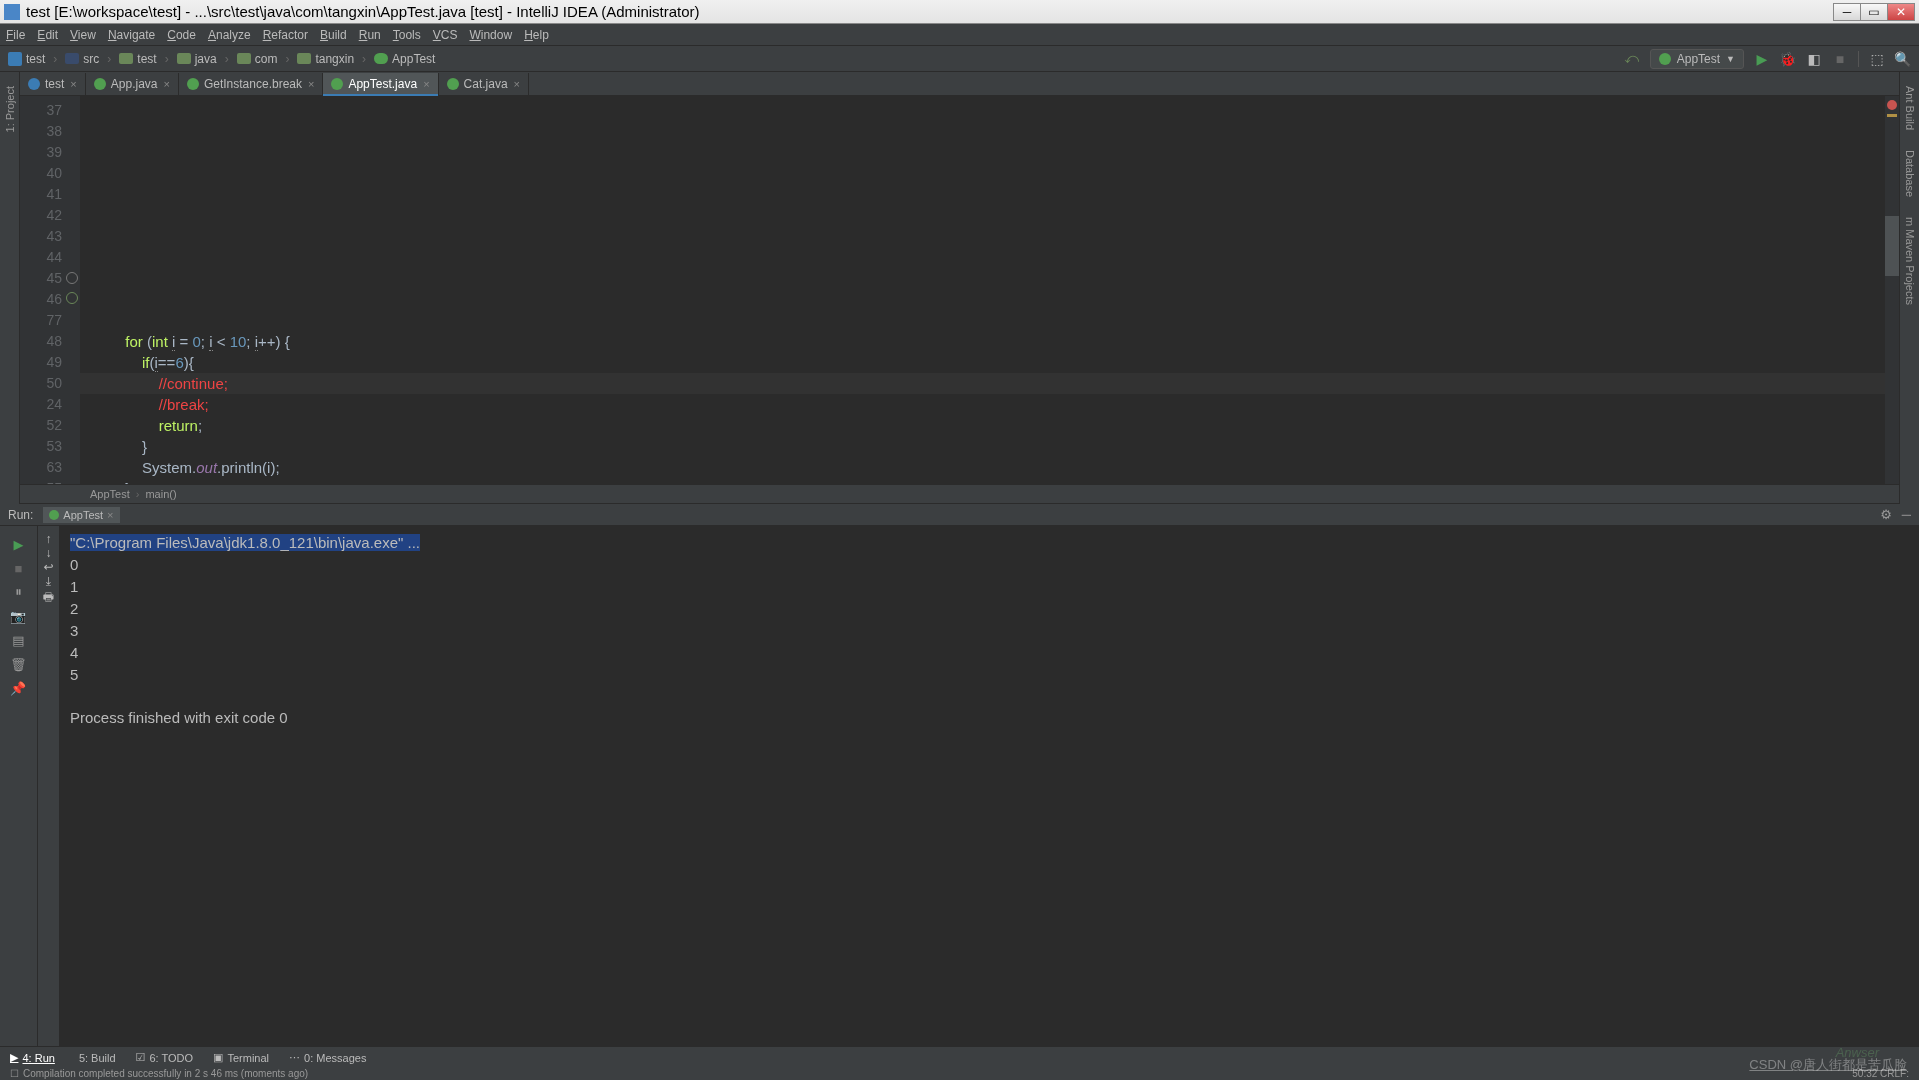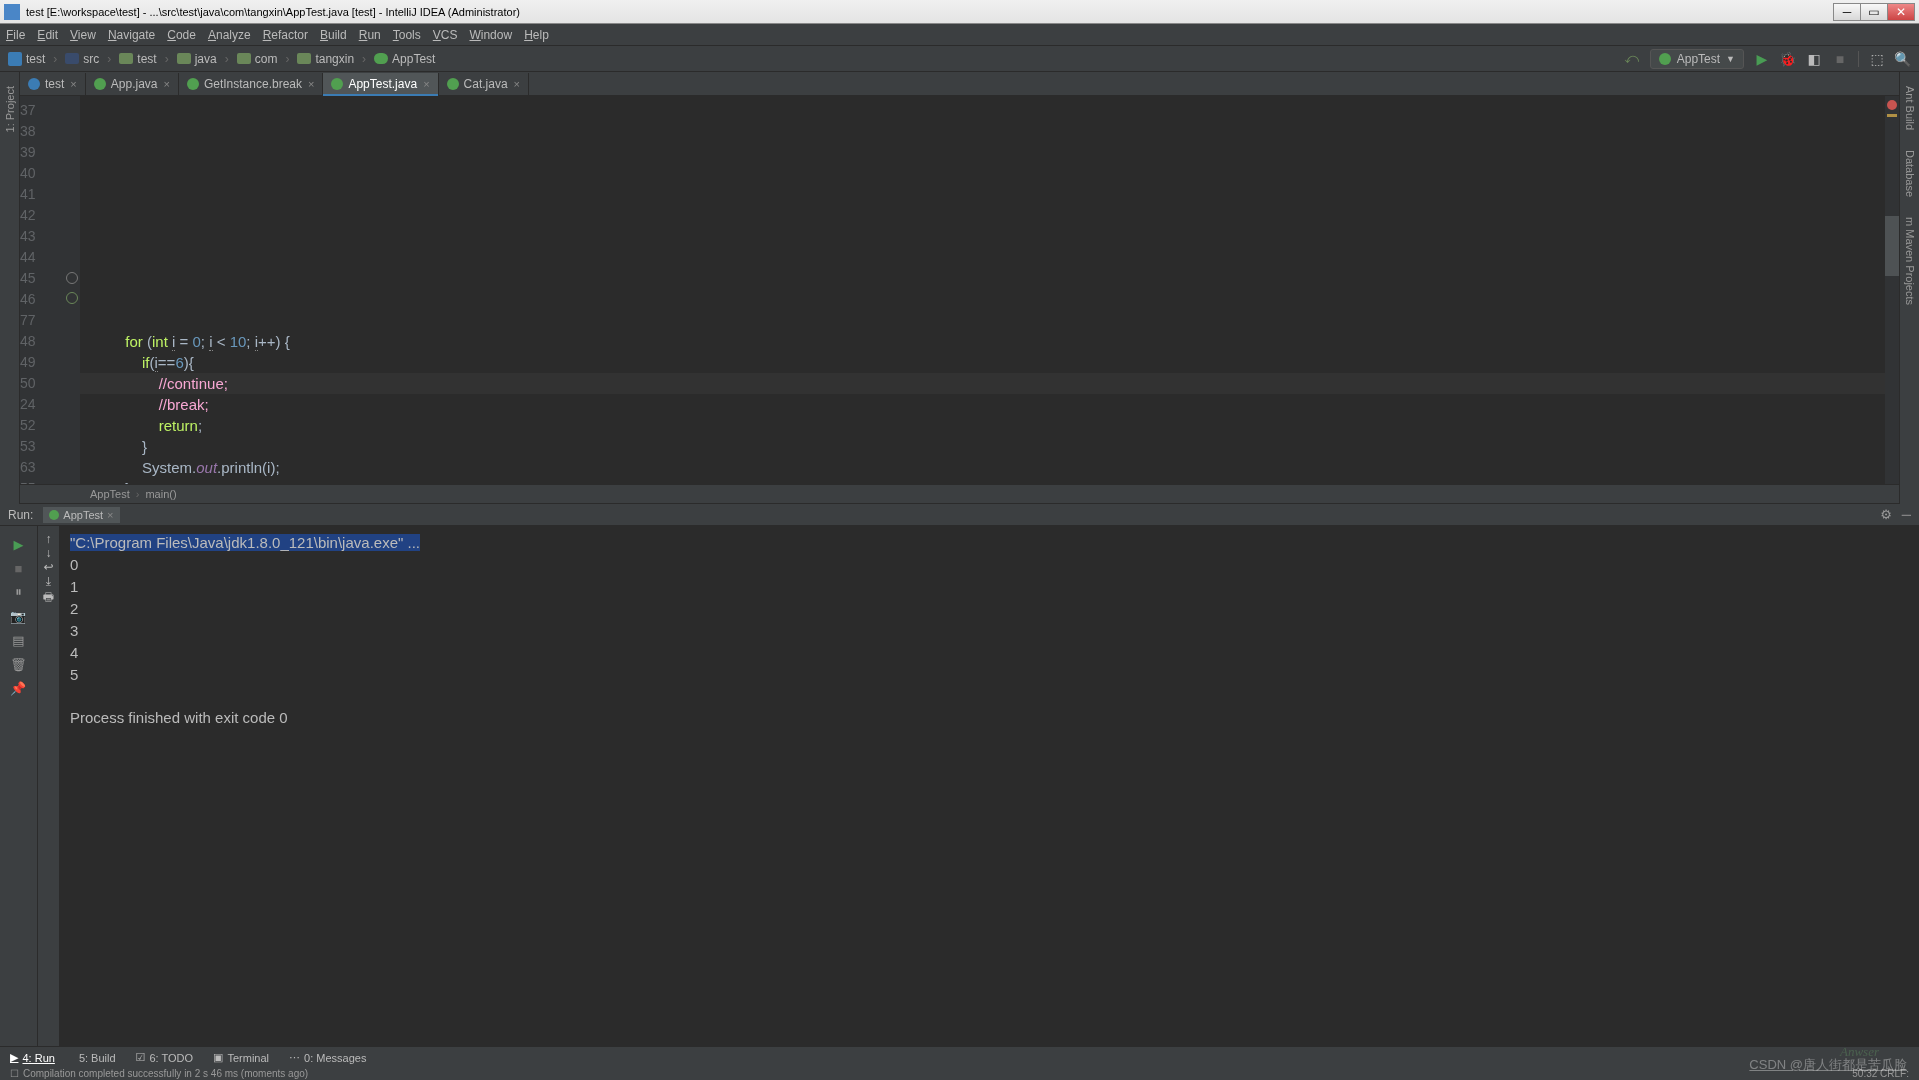--- a/index.html
+++ b/index.html
@@ -1,21 +1,21 @@
 <!DOCTYPE html>
 <html><head>
 <meta charset="utf-8">
 <style>
 * { margin:0; padding:0; box-sizing:border-box; font-family:"Segoe UI",Arial,sans-serif; }
 body { background:#3c3f41; color:#bbb; font-size:12px; width:1919px; height:1080px; overflow:hidden; position:relative; }
 
 
 .titlebar { height:24px; background:linear-gradient(#f0f0f0,#e4e4e4); display:flex; align-items:center; padding:0 4px; border-bottom:1px solid #888; }
 .titlebar .ticon { width:16px; height:16px; background:#4a86c7; margin-right:6px; }
-.titlebar .ttext { flex:1; color:#000; font-size:11px; }
+.titlebar .ttext { flex:1; color:#000; font-size:15px; }
 .winbtns { display:flex; }
 .winbtn { width:28px; height:18px; display:flex; align-items:center; justify-content:center; color:#000; border:1px solid #888; margin-left:-1px; background:linear-gradient(#f8f8f8,#d8d8d8); }
 .winbtn.close { background:linear-gradient(#e88,#c44); color:#fff; }
 
 
 .menubar { height:22px; background:#3c3f41; display:flex; align-items:center; padding:0 6px; border-bottom:1px solid #2b2b2b; }
 .menubar span { color:#bbb; margin-right:12px; font-size:12px; cursor:default; }
 .menubar span u { text-decoration:underline; }
 
 
@@ -47,29 +47,29 @@
 
 .leftrail { position:absolute; left:0; top:72px; width:20px; bottom:24px; background:#3c3f41; border-right:1px solid #2b2b2b; display:flex; flex-direction:column; align-items:center; padding-top:4px; }
 .leftrail .vtxt { writing-mode:vertical-rl; transform:rotate(180deg); color:#999; font-size:11px; margin:10px 0; }
 
 
 .rightrail { position:absolute; right:0; top:72px; width:20px; bottom:24px; background:#3c3f41; border-left:1px solid #2b2b2b; display:flex; flex-direction:column; align-items:center; padding-top:4px; }
 .rightrail .vtxt { writing-mode:vertical-rl; color:#999; font-size:11px; margin:10px 0; }
 
 
 .editor-wrap { position:absolute; left:20px; right:20px; top:96px; height:388px; display:flex; background:#2b2b2b; }
-.gutter { width:60px; background:#313335; text-align:left; padding-right:18px; color:#606366; font-family:Consolas,monospace; font-size:14px; line-height:21px; padding-top:4px; position:relative; }
+.gutter { width:60px; background:#313335; text-align:right; padding-right:18px; color:#606366; font-family:Consolas,monospace; font-size:14px; line-height:21px; padding-top:4px; position:relative; }
 .gmark { position:absolute; right:2px; width:12px; height:12px; border:1px solid #777; border-radius:6px; }
 .code { flex:1; font-family:Consolas,monospace; font-size:15px; line-height:21px; padding:4px 0 0 12px; white-space:pre; color:#a9b7c6; position:relative; }
 .cur-line { position:absolute; left:0; right:0; height:21px; background:#323232; top:277px; }
 .code .content { position:relative; }
 .kw { color:#bef264; }
 .num { color:#6897bb; }
 .str { color:#6a8759; }
-.cmt { color:#f9a8d4; }
+.cmt { color:#ef4444; }
 .fld { color:#9876aa; font-style:italic; }
 .underline { border-bottom:1px dotted #888; }
 
 .rmap { width:14px; background:#313335; position:relative; }
 .rmap .err { position:absolute; top:4px; left:2px; width:10px; height:10px; background:#c75450; border-radius:5px; }
 .rmap .warn { position:absolute; top:18px; left:2px; width:10px; height:3px; background:#b09045; }
 .rmap .scroll { position:absolute; top:120px; left:0; right:0; height:60px; background:#4e5254; }
 
 
 .crumbbar { position:absolute; left:20px; right:20px; top:484px; height:20px; background:#3c3f41; border-top:1px solid #2b2b2b; border-bottom:1px solid #2b2b2b; display:flex; align-items:center; padding-left:70px; color:#999; font-size:11px; }
@@ -96,21 +96,21 @@
 
 
 .bottombar { position:absolute; left:0; right:0; bottom:12px; height:22px; background:#3c3f41; border-top:1px solid #2b2b2b; display:flex; align-items:center; padding:0 10px; }
 .bottombar .btab { color:#bbb; font-size:11px; margin-right:20px; display:flex; align-items:center; }
 .bottombar .btab .bi { margin-right:4px; font-size:11px; }
 .bottombar .btab.active { color:#fff; text-decoration:underline; }
 .statusbar { position:absolute; left:0; right:0; bottom:0; height:14px; background:#3c3f41; display:flex; align-items:center; padding:0 10px; color:#999; font-size:10px; }
 .statusbar .spacer { flex:1; }
 
 .watermark { position:absolute; right:12px; bottom:6px; color:rgba(255,255,255,0.35); font-size:13px;text-decoration:underline; }
-.watermark2 { position:absolute; right:40px; bottom:20px; color:rgba(120,200,120,0.25); font-size:13px; font-style:italic;font-family:Liberation Serif, serif; }
+.watermark2 { position:absolute; right:40px; bottom:20px; color:rgba(120,200,120,0.25); font-size:13px; font-style:italic; }
 </style>
 </head>
 <body>
 
 <div class="titlebar">
   <div class="ticon"></div>
   <div class="ttext">test [E:\workspace\test] - ...\src\test\java\com\tangxin\AppTest.java [test] - IntelliJ IDEA (Administrator)</div>
   <div class="winbtns">
     <div class="winbtn">─</div>
     <div class="winbtn">▭</div>

